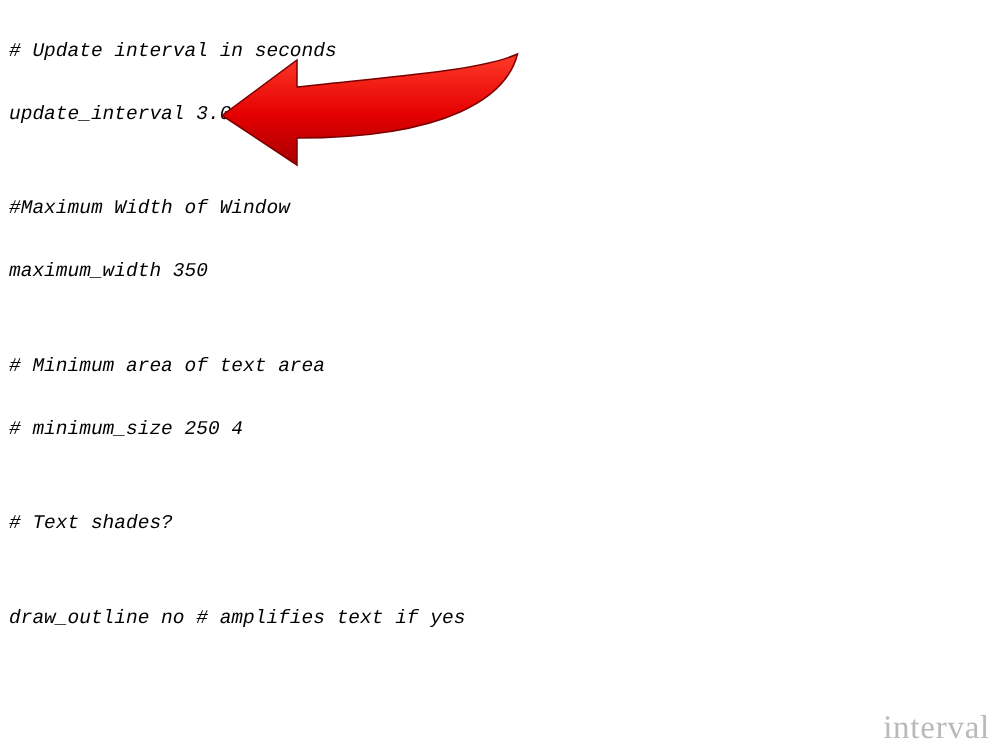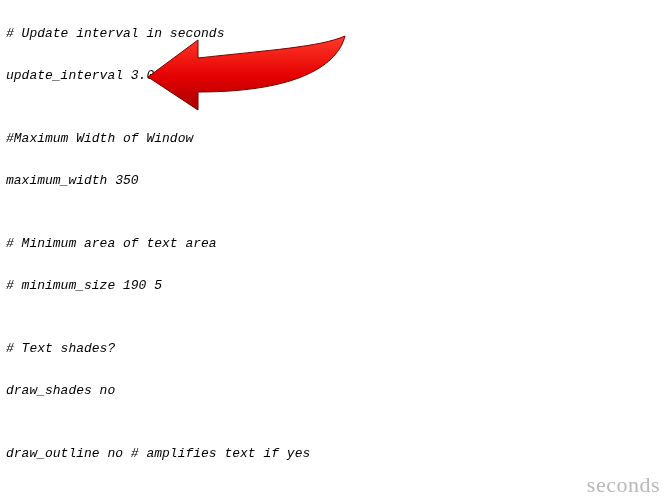--- a/index.html
+++ b/index.html
@@ -41,24 +41,23 @@
 <body>
 
 <div class="config">
 <span class="line"># Update interval in seconds</span>
 <span class="line">update_interval 3.0</span>
 <span class="blank"></span>
 <span class="line">#Maximum Width of Window</span>
 <span class="line">maximum_width 350</span>
 <span class="blank"></span>
 <span class="line"># Minimum area of text area</span>
-<span class="line"># minimum_size 190 5</span>
+<span class="line"># minimum_size 250 4</span>
 <span class="blank"></span>
 <span class="line"># Text shades?</span>
-<span class="line">draw_shades no</span>
 <span class="blank"></span>
 <span class="line">draw_outline no # amplifies text if yes</span>
 
 
 
 <span class="blank"></span>
 
 
 <span class="blank"></span>
 
@@ -85,14 +84,14 @@
     M 8 45
     L 58 8
     L 58 26
     C 130 18, 180 15, 205 4
     C 198 32, 160 60, 58 60
     L 58 78
     Z" fill="url(#rg)" stroke="#7a0000" stroke-width="1"></path>
 </svg>
 
 <div class="watermark">
-  <span class="w">seconds</span>
+  <span class="w">interval</span>
 </div>
 
 </body></html>

